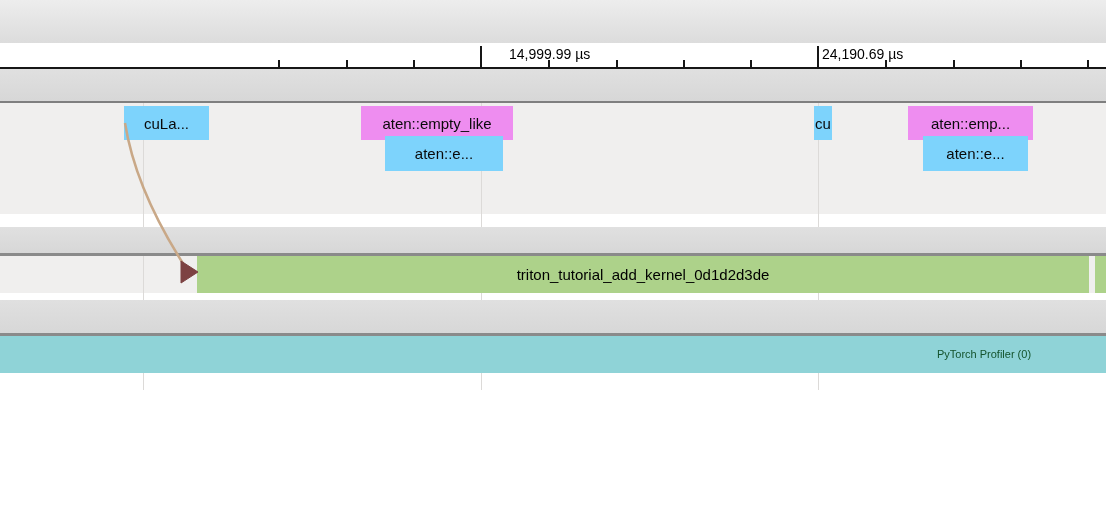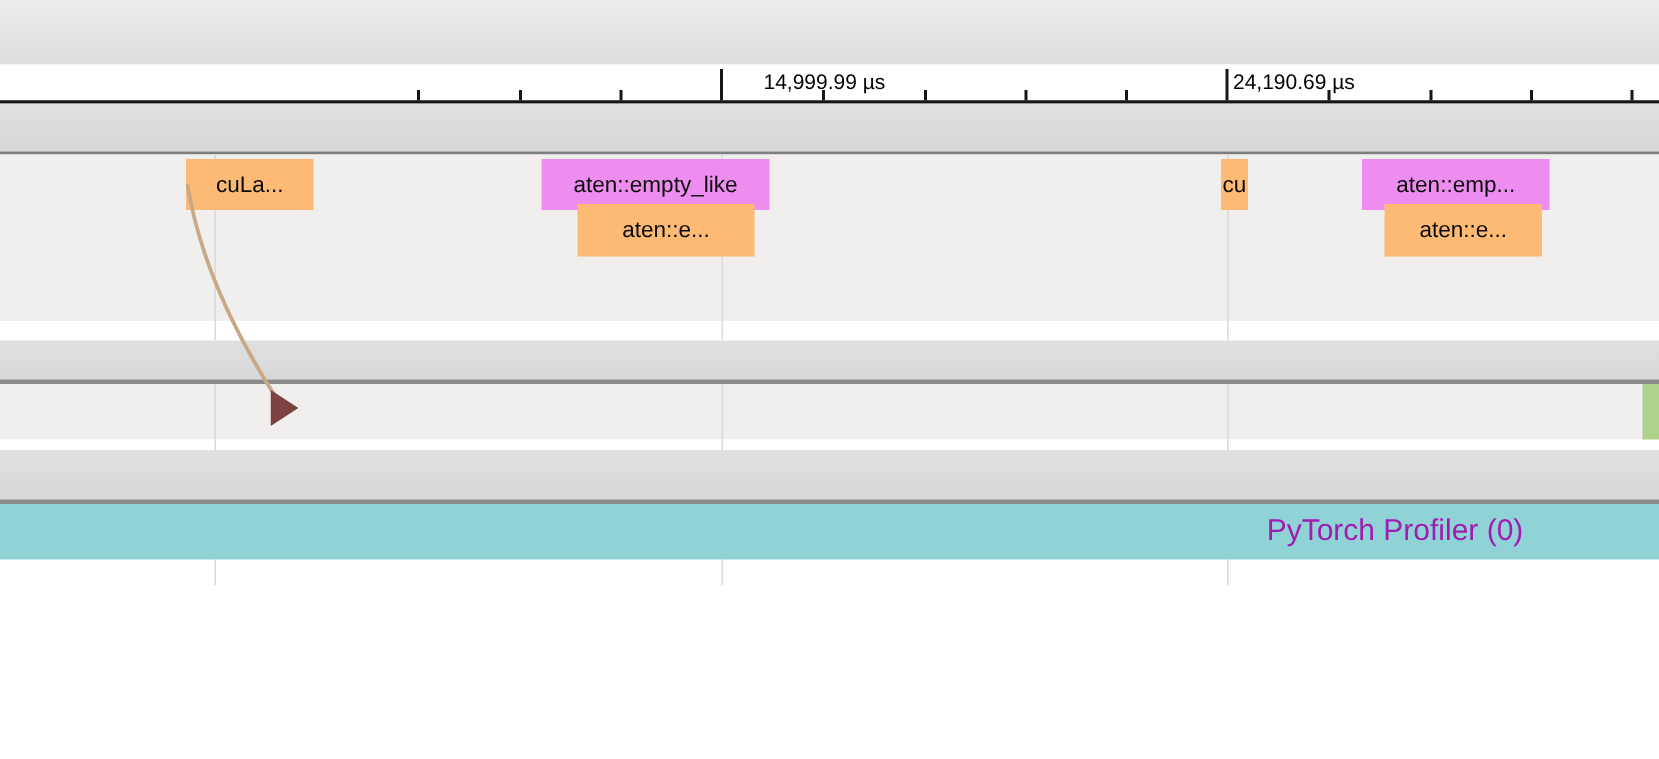--- a/index.html
+++ b/index.html
@@ -36,27 +36,27 @@
   .white-gap2{left:0;top:293px;width:1106px;height:7px;background:#ffffff;}
   .bottom-area{left:0;top:373px;width:1106px;height:133px;background:#ffffff;}
   
   .gridline{width:1px;background:#dcdad8;z-index:1;}
   
   .slice{
     z-index:2;overflow:hidden;white-space:nowrap;
     display:flex;align-items:center;justify-content:center;
     font-size:15px;color:#0a0a0a;cursor:pointer;box-sizing:border-box;
   }
-  .slice.green{background:#fdba74;}
+  .slice.green{background:#7dd3fc;}
   .slice.magenta{background:#ee8df0;}
   .row1{top:106px;height:34px;}
   .row2{top:136px;height:35px;}
   .kernel-slice{top:256px;height:37px;background:#add28a;z-index:2;display:flex;align-items:center;justify-content:center;font-size:15px;overflow:hidden;white-space:nowrap;cursor:pointer;}
   .teal-bar{left:0;top:336px;width:1106px;height:37px;background:#8fd3d7;z-index:2;cursor:pointer;}
-  .teal-label{position:absolute;left:930px;top:0;transform:translateX(-50%);line-height:37px;font-size:20px;color:#a21caf;white-space:nowrap;}
+  .teal-label{position:absolute;left:984px;top:0;transform:translateX(-50%);line-height:37px;font-size:11px;color:#14532d;white-space:nowrap;}
   
   .flow-svg{left:110px;top:115px;width:100px;height:175px;z-index:3;pointer-events:none;}
 </style>
 </head>
 <body>
 
 <div id="stage">
 
   <div class="abs top-band"></div>
 
@@ -116,20 +116,23 @@
   <div class="abs slice magenta row1" style="left:908px;width:125px;">
     <span>aten::emp...</span>
   </div>
   <div class="abs slice green row2" style="left:923px;width:105px;">
     <span>aten::e...</span>
   </div>
 
   <div class="abs group-band band2"></div>
 
   <div class="abs kernel-track"></div>
+  <div class="abs kernel-slice" style="left:197px;width:892px;">
+    <span>triton_tutorial_add_kernel_0d1d2d3de</span>
+  </div>
   <div class="abs kernel-slice" style="left:1095px;width:11px;">
     <span></span>
   </div>
   <div class="abs white-gap2"></div>
 
   <div class="abs group-band band3"></div>
 
   <div class="abs teal-bar">
     <span class="teal-label">PyTorch Profiler (0)</span>
   </div>

